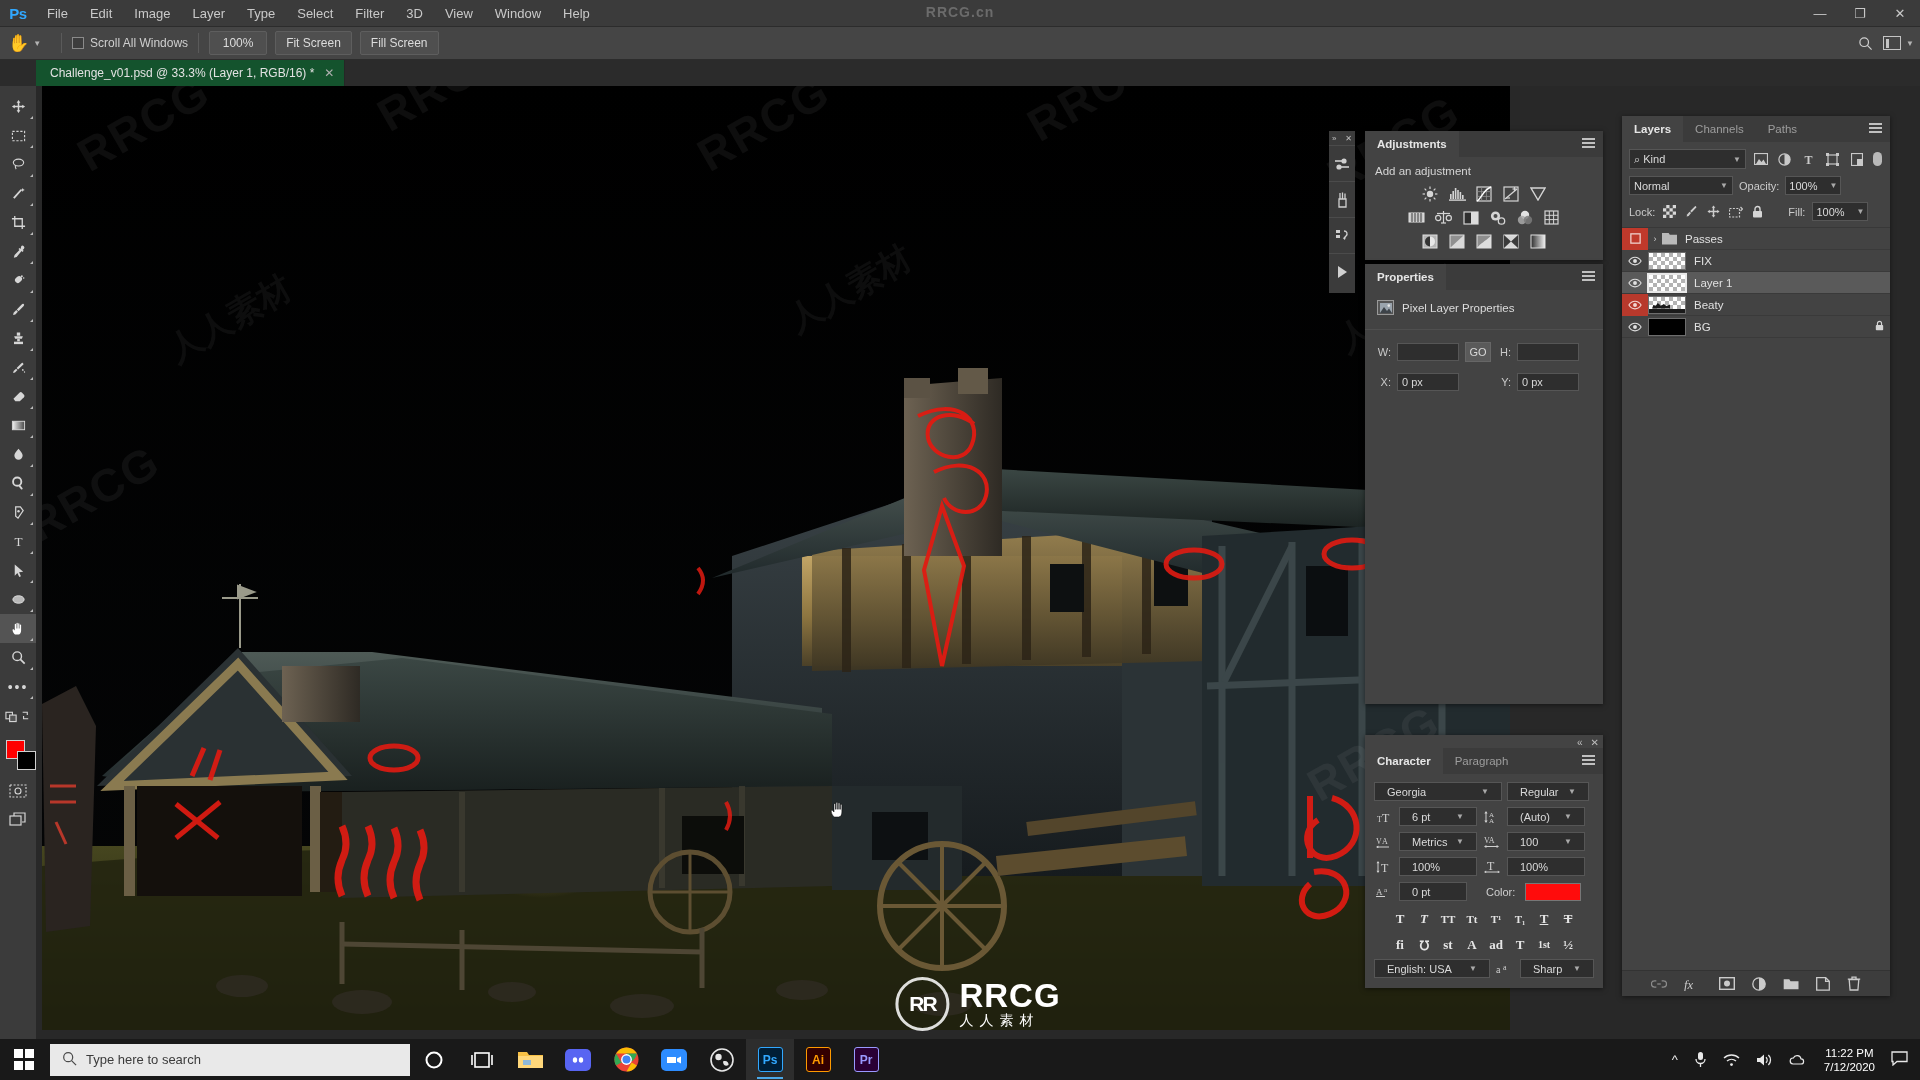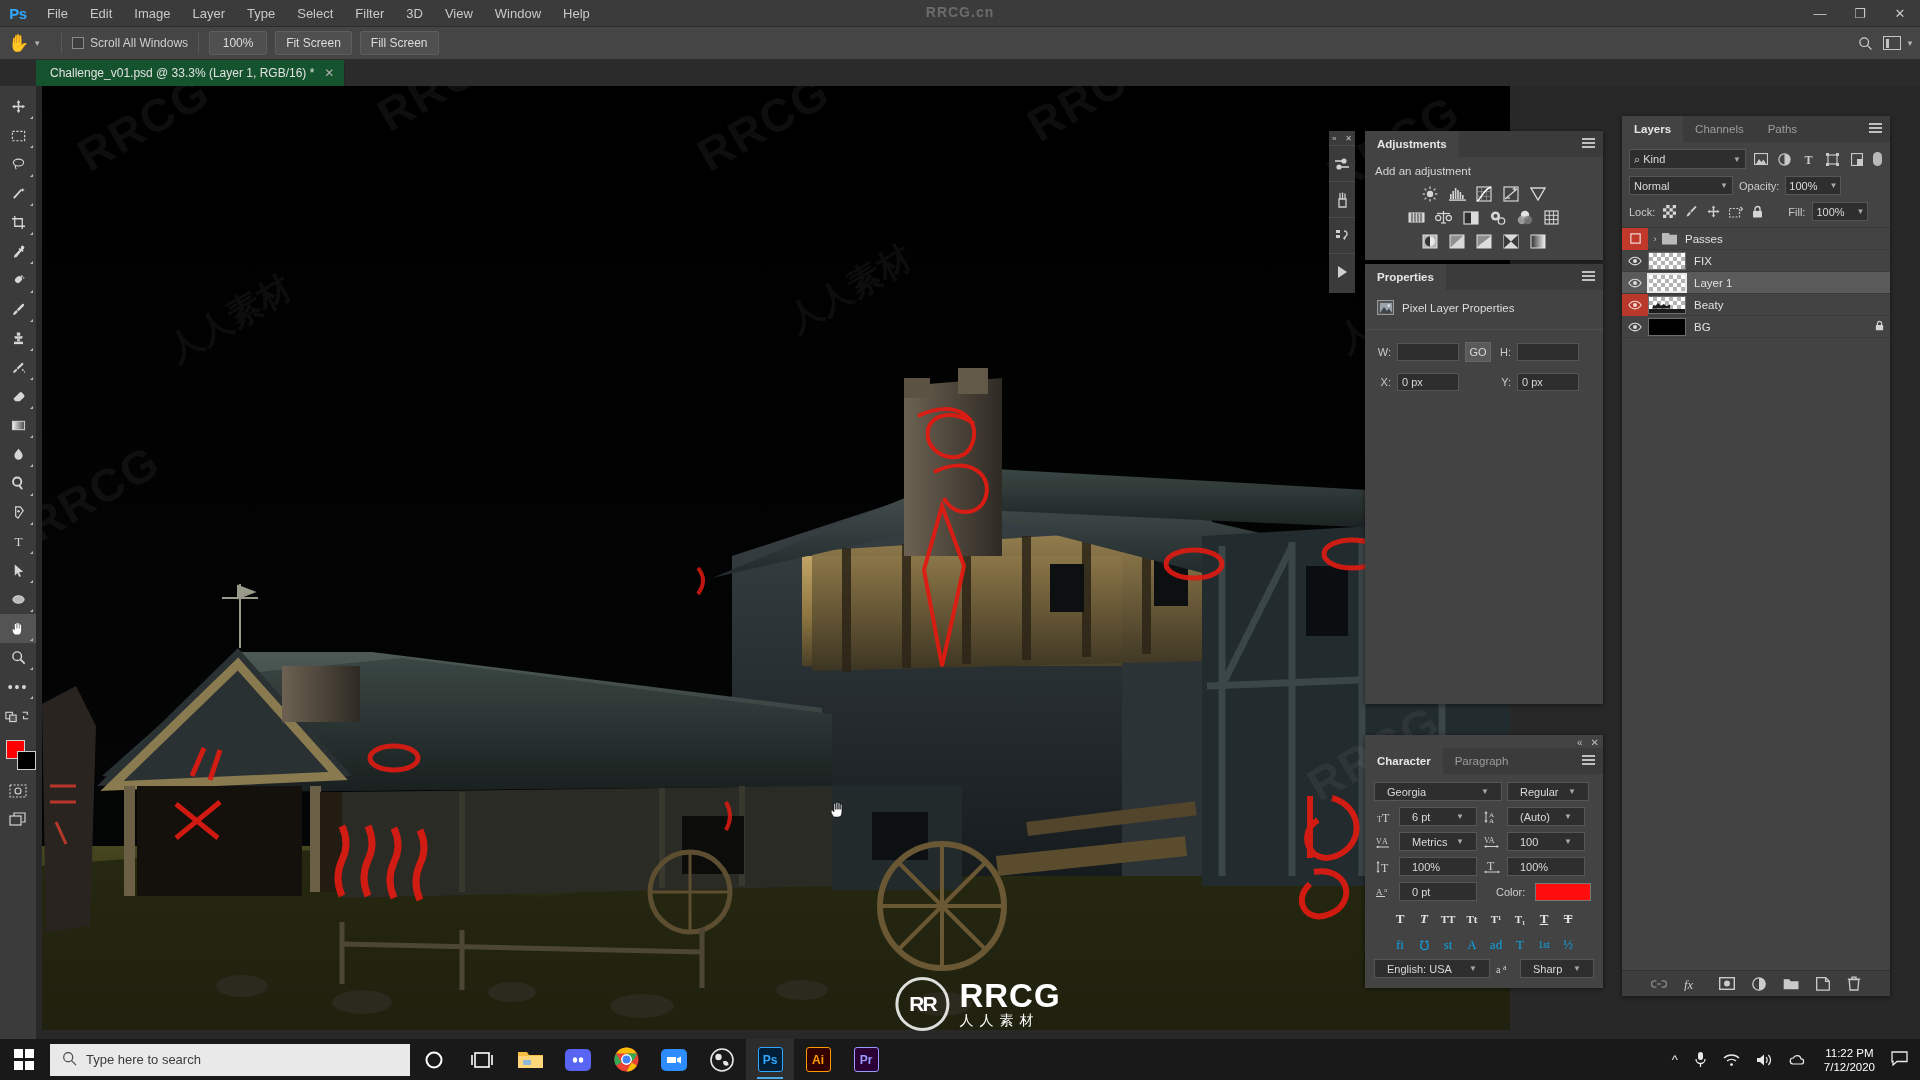--- a/index.html
+++ b/index.html
@@ -192,21 +192,21 @@
   }
   .ch-sel .ca { font-size:8px; color:#a9a9a9; }
   .ch-ic { width:20px; color:#d0d0d0; font-size:11px; display:flex;
     align-items:center; justify-content:center; }
   .ch-ic svg { display:block; }
   .ch-colorlab { font-size:11px; color:#cfcfcf; margin-right:5px; }
   .ch-swatch { width:56px;height:18px;background:#ff0c0c;border:1px solid #777; }
   .ch-btns { display:flex; gap:6px; justify-content:center; margin:9px 0 6px 0; }
   .ch-b { width:18px;height:17px; display:flex;align-items:center;justify-content:center;
     font-size:13px; color:#e4e4e4; font-family:"Liberation Serif", serif; font-weight:bold; }
-  .ch-b.dim { color:#0ea5e9; font-weight:normal; }
+  .ch-b.dim { color:#e5e5e5; font-weight:bold; }
 
   
   .layerspanel { left:1622px; top:116px; width:268px; height:880px; }
   .lp-filter { display:flex; align-items:center; gap:5px; padding:7px 7px 5px 7px; }
   .kind-sel { flex:1; background:#2e2e2e;border:1px solid #565656;height:20px;
     display:flex;align-items:center;justify-content:space-between;padding:0 4px;
     font-size:11px;color:#dadada; }
   .kind-sel .lens { font-size:11px; }
   .filt-ic { width:19px;height:19px;display:flex;align-items:center;justify-content:center;
     color:#c9c9c9; font-size:12px; }
@@ -1097,21 +1097,21 @@
         </div>
       </div>
       <div class="ch-row">
         <span class="ch-ic">
           <svg width="17" height="13" viewBox="0 0 17 13">
               <text x="0" y="10" font-size="9" fill="#d0d0d0" font-family="Liberation Serif,serif">A</text>
               <text x="8" y="7" font-size="7" fill="#d0d0d0" font-family="Liberation Serif,serif">a</text>
               <line x1="0" y1="11.5" x2="9" y2="11.5" stroke="#d0d0d0" stroke-width="1"></line>
             </svg>
         </span>
-        <div class="ch-sel" style="width:78px">
+        <div class="ch-sel" style="width:68px">
           <span>0 pt</span>
         </div>
         <span class="ch-colorlab" style="margin-left:14px">Color:</span>
         <span class="ch-swatch"></span>
       </div>
 
       <div class="ch-btns">
         <span class="ch-b">T</span>
         <span class="ch-b" style="font-style:italic">T</span>
         <span class="ch-b" style="font-size:11px">TT</span>

